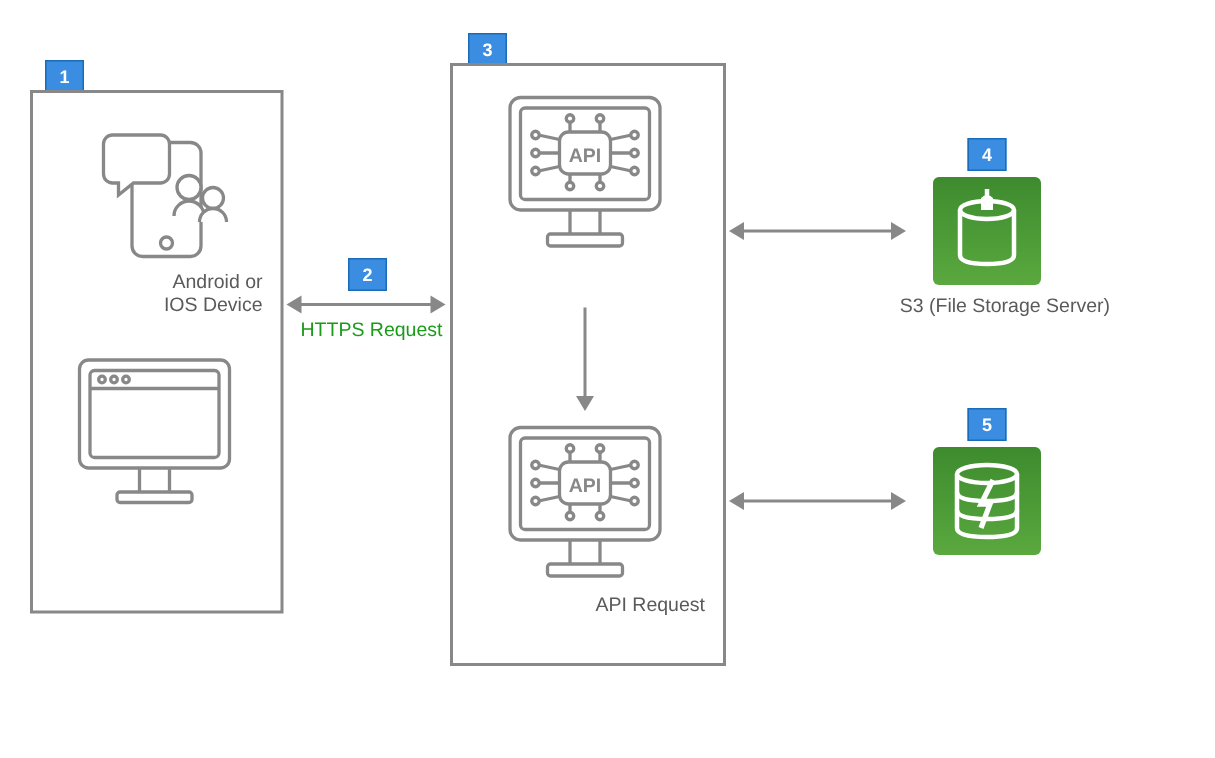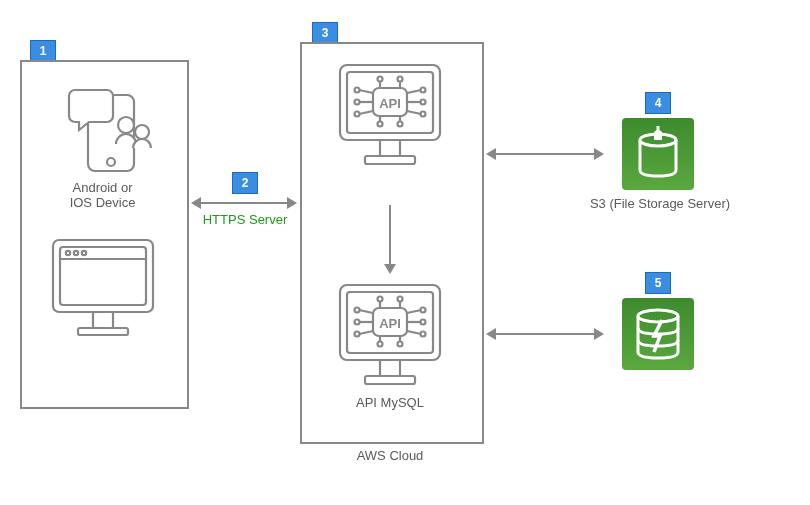--- a/index.html
+++ b/index.html
@@ -1,19 +1,19 @@
 <!DOCTYPE html>
 <html><head>
 <meta charset="utf-8">
 <style>
   body{margin:0;font-family:Arial,Helvetica,sans-serif;background:#fff;color:#5a5a5a;font-size:13px}
   .canvas{position:relative;width:810px;height:505px}
   .badge{position:absolute;width:24px;height:20px;background:#3a8de0;border:1px solid #1a6cb8;color:#fff;font-size:12px;font-weight:bold;text-align:center;line-height:20px}
   .gbox{position:absolute;border:2px solid #888;background:#fff}
-  .label{position:absolute;text-align:center;color:#5a5a5a}
+  .label{position:absolute;text-align:right;color:#5a5a5a}
   .arrow{position:absolute;height:2px;background:#888}
   .arrow::before,.arrow::after{content:"";position:absolute;width:0;height:0;border-top:6px solid transparent;border-bottom:6px solid transparent;top:-5px}
   .arrow.double::before{left:-9px;border-right:10px solid #888}
   .arrow.double::after{right:-9px;border-left:10px solid #888}
   .varrow{position:absolute;width:2px;background:#888}
   .varrow::after{content:"";position:absolute;width:0;height:0;border-left:6px solid transparent;border-right:6px solid transparent;border-top:10px solid #888;left:-5px;bottom:-9px}
   .green{color:#1a9b1a;font-size:13px}
   .mon{position:absolute;width:110px}
   .mon svg{display:block}
   .awsicon{position:absolute;width:72px;height:72px;background:linear-gradient(#3d8b2e,#5aa83e);border-radius:4px}
@@ -51,25 +51,24 @@
           <circle cx="36" cy="18" r="2.2"></circle>
         <line x1="45" y1="77" x2="45" y2="93"></line>
           <line x1="65" y1="77" x2="65" y2="93"></line>
         <rect x="30" y="93" width="50" height="7" rx="2"></rect>
       </g>
     </svg>
   </div>
 
   <div class="badge" style="left:232px;top:172px">2</div>
   <div class="arrow double" style="left:200px;top:202px;width:88px"></div>
-  <div class="label green" style="left:195px;top:212px;width:100px">HTTPS Server</div>
+  <div class="label green" style="left:195px;top:212px;width:100px">HTTPS Request</div>
 
   <div class="badge" style="left:312px;top:22px">3</div>
   <div class="gbox" style="left:300px;top:42px;width:180px;height:398px"></div>
-  <div class="label" style="left:300px;top:448px;width:180px">AWS Cloud</div>
 
   <div class="mon" style="left:335px;top:60px">
     <svg width="110" height="110" viewBox="0 0 110 110">
       <g fill="none" stroke="#888" stroke-width="2.2">
         <rect x="5" y="5" width="100" height="75" rx="7"></rect>
         <rect x="12" y="12" width="86" height="61" rx="3"></rect>
         <line x1="45" y1="80" x2="45" y2="96"></line>
           <line x1="65" y1="80" x2="65" y2="96"></line>
         <rect x="30" y="96" width="50" height="8" rx="2"></rect>
         <rect x="38" y="28" width="34" height="28" rx="6"></rect>
@@ -126,21 +125,21 @@
           <circle cx="65" cy="19" r="2.5"></circle>
         <line x1="45" y1="21" x2="45" y2="28"></line>
           <line x1="65" y1="21" x2="65" y2="28"></line>
         <circle cx="45" cy="64" r="2.5"></circle>
           <circle cx="65" cy="64" r="2.5"></circle>
         <line x1="45" y1="56" x2="45" y2="62"></line>
           <line x1="65" y1="56" x2="65" y2="62"></line>
       </g>
     </svg>
   </div>
-  <div class="label" style="left:310px;top:395px;width:160px">API MySQL</div>
+  <div class="label" style="left:310px;top:395px;width:160px">API Request</div>
 
   <div class="arrow double" style="left:495px;top:153px;width:100px"></div>
 
   <div class="arrow double" style="left:495px;top:333px;width:100px"></div>
 
   <div class="badge" style="left:645px;top:92px">4</div>
   <div class="awsicon" style="left:622px;top:118px">
     <svg width="72" height="72" viewBox="0 0 72 72">
       <g fill="none" stroke="#fff" stroke-width="3">
         <path d="M18 22 L18 52 Q18 58 36 58 Q54 58 54 52 L54 22"></path>

